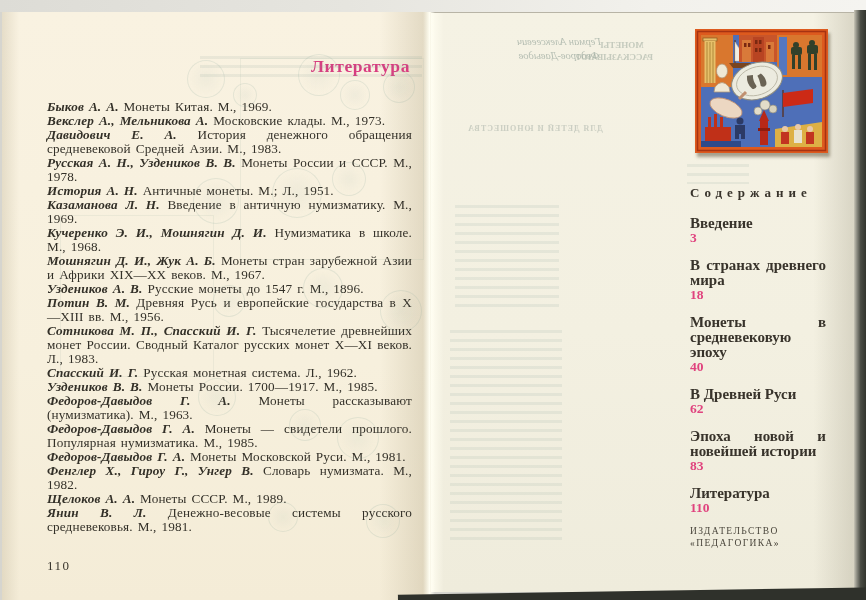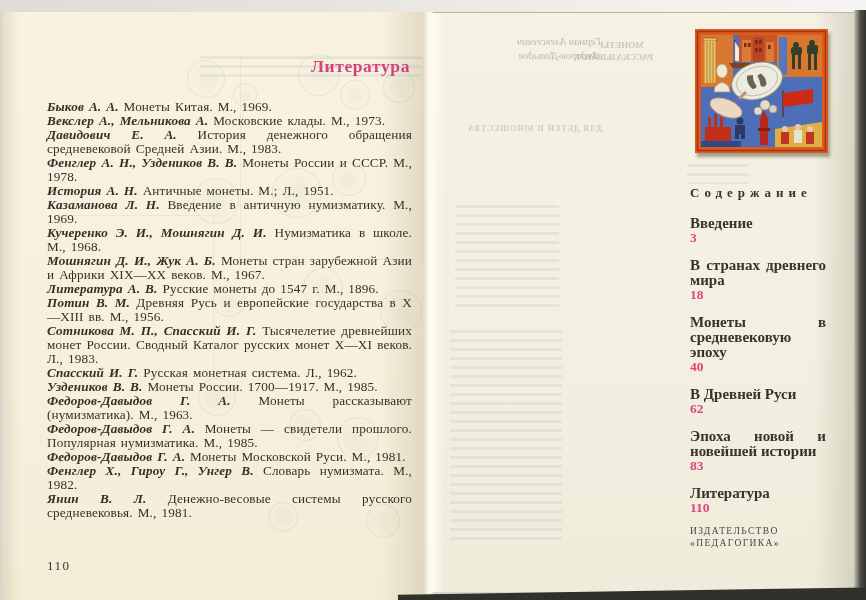--- a/index.html
+++ b/index.html
@@ -130,48 +130,49 @@
     <h2 class="lit-heading">Литература</h2>
 
     <div class="bib">
 
         <p class="bib-entry"><i>Быков А. А.</i> <span>Монеты Китая. М., 1969.</span></p>
 
         <p class="bib-entry"><i>Векслер А., Мельникова А.</i> <span>Московские клады. М., 1973.</span></p>
 
         <p class="bib-entry"><i>Давидович Е. А.</i> <span>История денежного обращения средневековой Средней Азии. М., 1983.</span></p>
 
-        <p class="bib-entry"><i>Фенглер А. Н., Уздеников В. В.</i> <span>Монеты России и СССР. М., 1978.</span></p>
+        <p class="bib-entry"><i>Русская А. Н., Уздеников В. В.</i> <span>Монеты России и СССР. М., 1978.</span></p>
 
         <p class="bib-entry"><i>История А. Н.</i> <span>Античные монеты. М.; Л., 1951.</span></p>
 
         <p class="bib-entry"><i>Казаманова Л. Н.</i> <span>Введение в античную нумизматику. М., 1969.</span></p>
 
         <p class="bib-entry"><i>Кучеренко Э. И., Мошнягин Д. И.</i> <span>Нумизматика в школе. М., 1968.</span></p>
 
         <p class="bib-entry"><i>Мошнягин Д. И., Жук А. Б.</i> <span>Монеты стран зарубежной Азии и Африки XIX—XX веков. М., 1967.</span></p>
 
-        <p class="bib-entry"><i>Литература А. В.</i> <span>Русские монеты до 1547 г. М., 1896.</span></p>
+        <p class="bib-entry"><i>Уздеников А. В.</i> <span>Русские монеты до 1547 г. М., 1896.</span></p>
 
         <p class="bib-entry"><i>Потин В. М.</i> <span>Древняя Русь и европейские государства в X—XIII вв. М., 1956.</span></p>
 
         <p class="bib-entry"><i>Сотникова М. П., Спасский И. Г.</i> <span>Тысячелетие древнейших монет России. Сводный Каталог русских монет X—XI веков. Л., 1983.</span></p>
 
         <p class="bib-entry"><i>Спасский И. Г.</i> <span>Русская монетная система. Л., 1962.</span></p>
 
         <p class="bib-entry"><i>Уздеников В. В.</i> <span>Монеты России. 1700—1917. М., 1985.</span></p>
 
         <p class="bib-entry"><i>Федоров-Давыдов Г. А.</i> <span>Монеты рассказывают (нумизматика). М., 1963.</span></p>
 
         <p class="bib-entry"><i>Федоров-Давыдов Г. А.</i> <span>Монеты — свидетели прошлого. Популярная нумизматика. М., 1985.</span></p>
 
         <p class="bib-entry"><i>Федоров-Давыдов Г. А.</i> <span>Монеты Московской Руси. М., 1981.</span></p>
 
         <p class="bib-entry"><i>Фенглер Х., Гироу Г., Унгер В.</i> <span>Словарь нумизмата. М., 1982.</span></p>
 
+        <p class="bib-entry"><i>Щелоков А. А.</i> <span>Монеты СССР. М., 1989.</span></p>
 
         <p class="bib-entry"><i>Янин В. Л.</i> <span>Денежно-весовые системы русского средневековья. М., 1981.</span></p>
       </div>
 
     <div class="folio">110</div>
   </div>
 
   <div class="page-right">
 
     <div class="ghost-name mirror">

